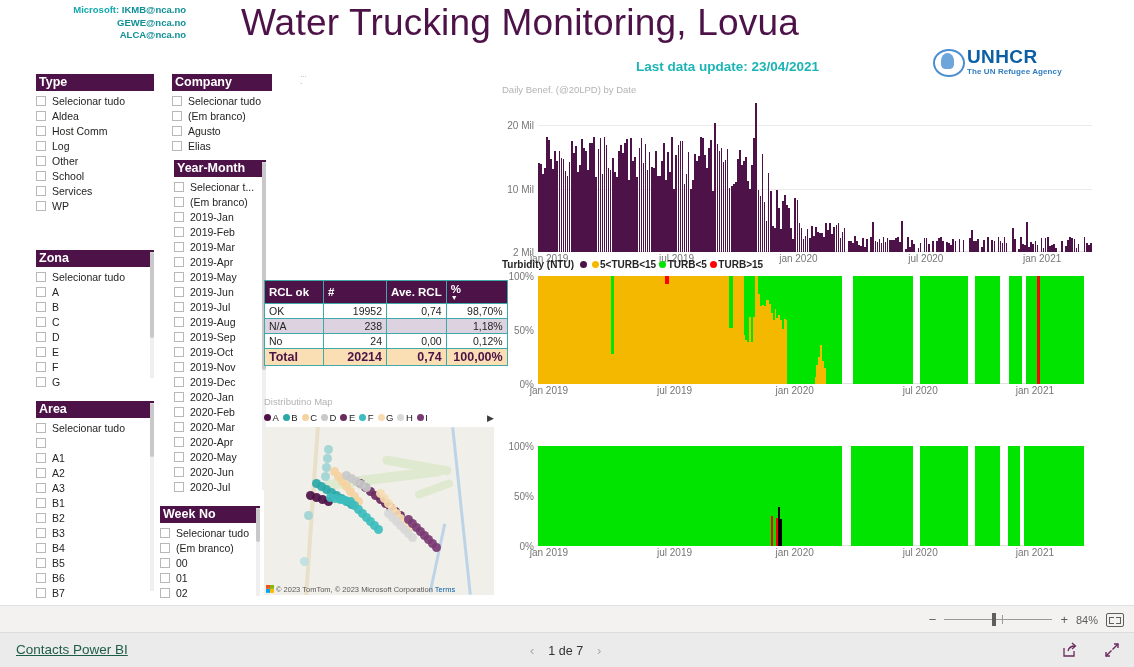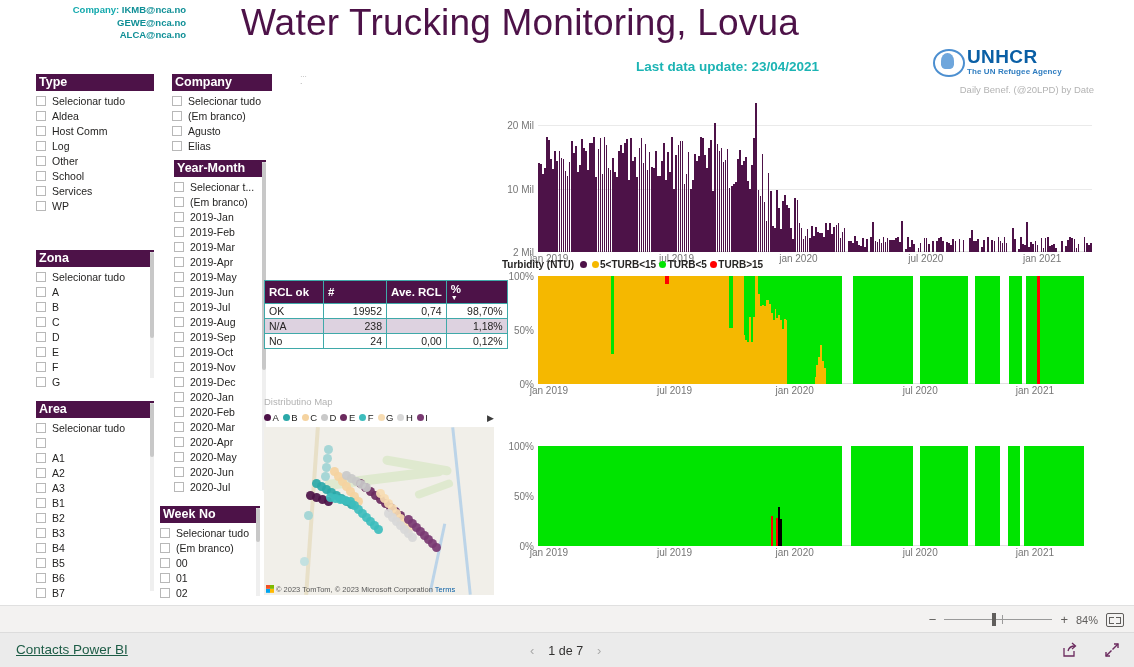--- a/index.html
+++ b/index.html
@@ -139,21 +139,21 @@
   .icon-share, .icon-expand { width: 16px; height: 16px; color: #6b2a5e; }
 </style>
 </head>
 <body>
 
 <div id="app">
 
   <div id="canvas">
 
     <div class="contacts">
-      <div><span class="lbl">Company:</span>
+      <div><span class="lbl">Microsoft:</span>
            <span class="mail">IKMB@nca.no</span></div>
       <div><span class="mail">GEWE@nca.no</span></div>
       <div><span class="mail">ALCA@nca.no</span></div>
     </div>
 
     <div class="report-title">Water Trucking Monitoring, Lovua</div>
     <div class="last-update">Last data update: 23/04/2021</div>
     <div class="tiny-artifact">…<br>·</div>
 
 
@@ -470,20 +470,26 @@
             <td class="">N/A</td>
             <td class="num">238</td>
             <td class="num"></td>
             <td class="num">1,18%</td>
           </tr>
           <tr>
             <td class="">No</td>
             <td class="num">24</td>
             <td class="num">0,00</td>
             <td class="num">0,12%</td>
+          </tr>
+          <tr class="total">
+            <td class="">Total</td>
+            <td class="num">20214</td>
+            <td class="num">0,74</td>
+            <td class="num">100,00%</td>
           </tr>
         </tbody>
     </table>
 
     <div class="map-wrap">
       <div class="vis-subtitle">Distributino Map</div>
       <div class="map-legend" id="map-legend">
           <span class="lg">
             <span class="dot" style="background:#4d1248"></span>
             <span>A</span>
@@ -605,21 +611,21 @@
             <div class="mpt" style="left: 40px; top: 84px; background: rgb(159, 212, 212);"></div>
             <div class="mpt" style="left: 36px; top: 130px; background: rgb(191, 224, 224);"></div>
           </div>
         <div class="map-credit">
           <span class="ms-logo"></span><span>© 2023 TomTom, © 2023 Microsoft Corporation</span>
           <a>Terms</a>
         </div>
       </div>
     </div>
 
-    <div class="chart" style="left:502px; top:84px; width:592px;text-align:right;">
+    <div class="chart" style="left:502px; top:84px; width:592px;">
       <div class="chart-title">Daily Benef. (@20LPD) by Date</div>
       <div class="plot" id="plot-daily" style="margin-left:36px; margin-top:4px; width:554px; height:152px;">
           <div class="ylab" style="top: 152px;">2 Mil</div>
           <div class="gridline" style="top: 88.6667px;"></div>
           <div class="ylab" style="top: 88.6667px;">10 Mil</div>
           <div class="gridline" style="top: 25.3333px;"></div>
           <div class="ylab" style="top: 25.3333px;">20 Mil</div>
           <div class="axisline"></div>
           <div class="xlab" style="left: 11.08px;">jan 2019</div>
           <div class="xlab" style="left: 138.5px;">jul 2019</div>

